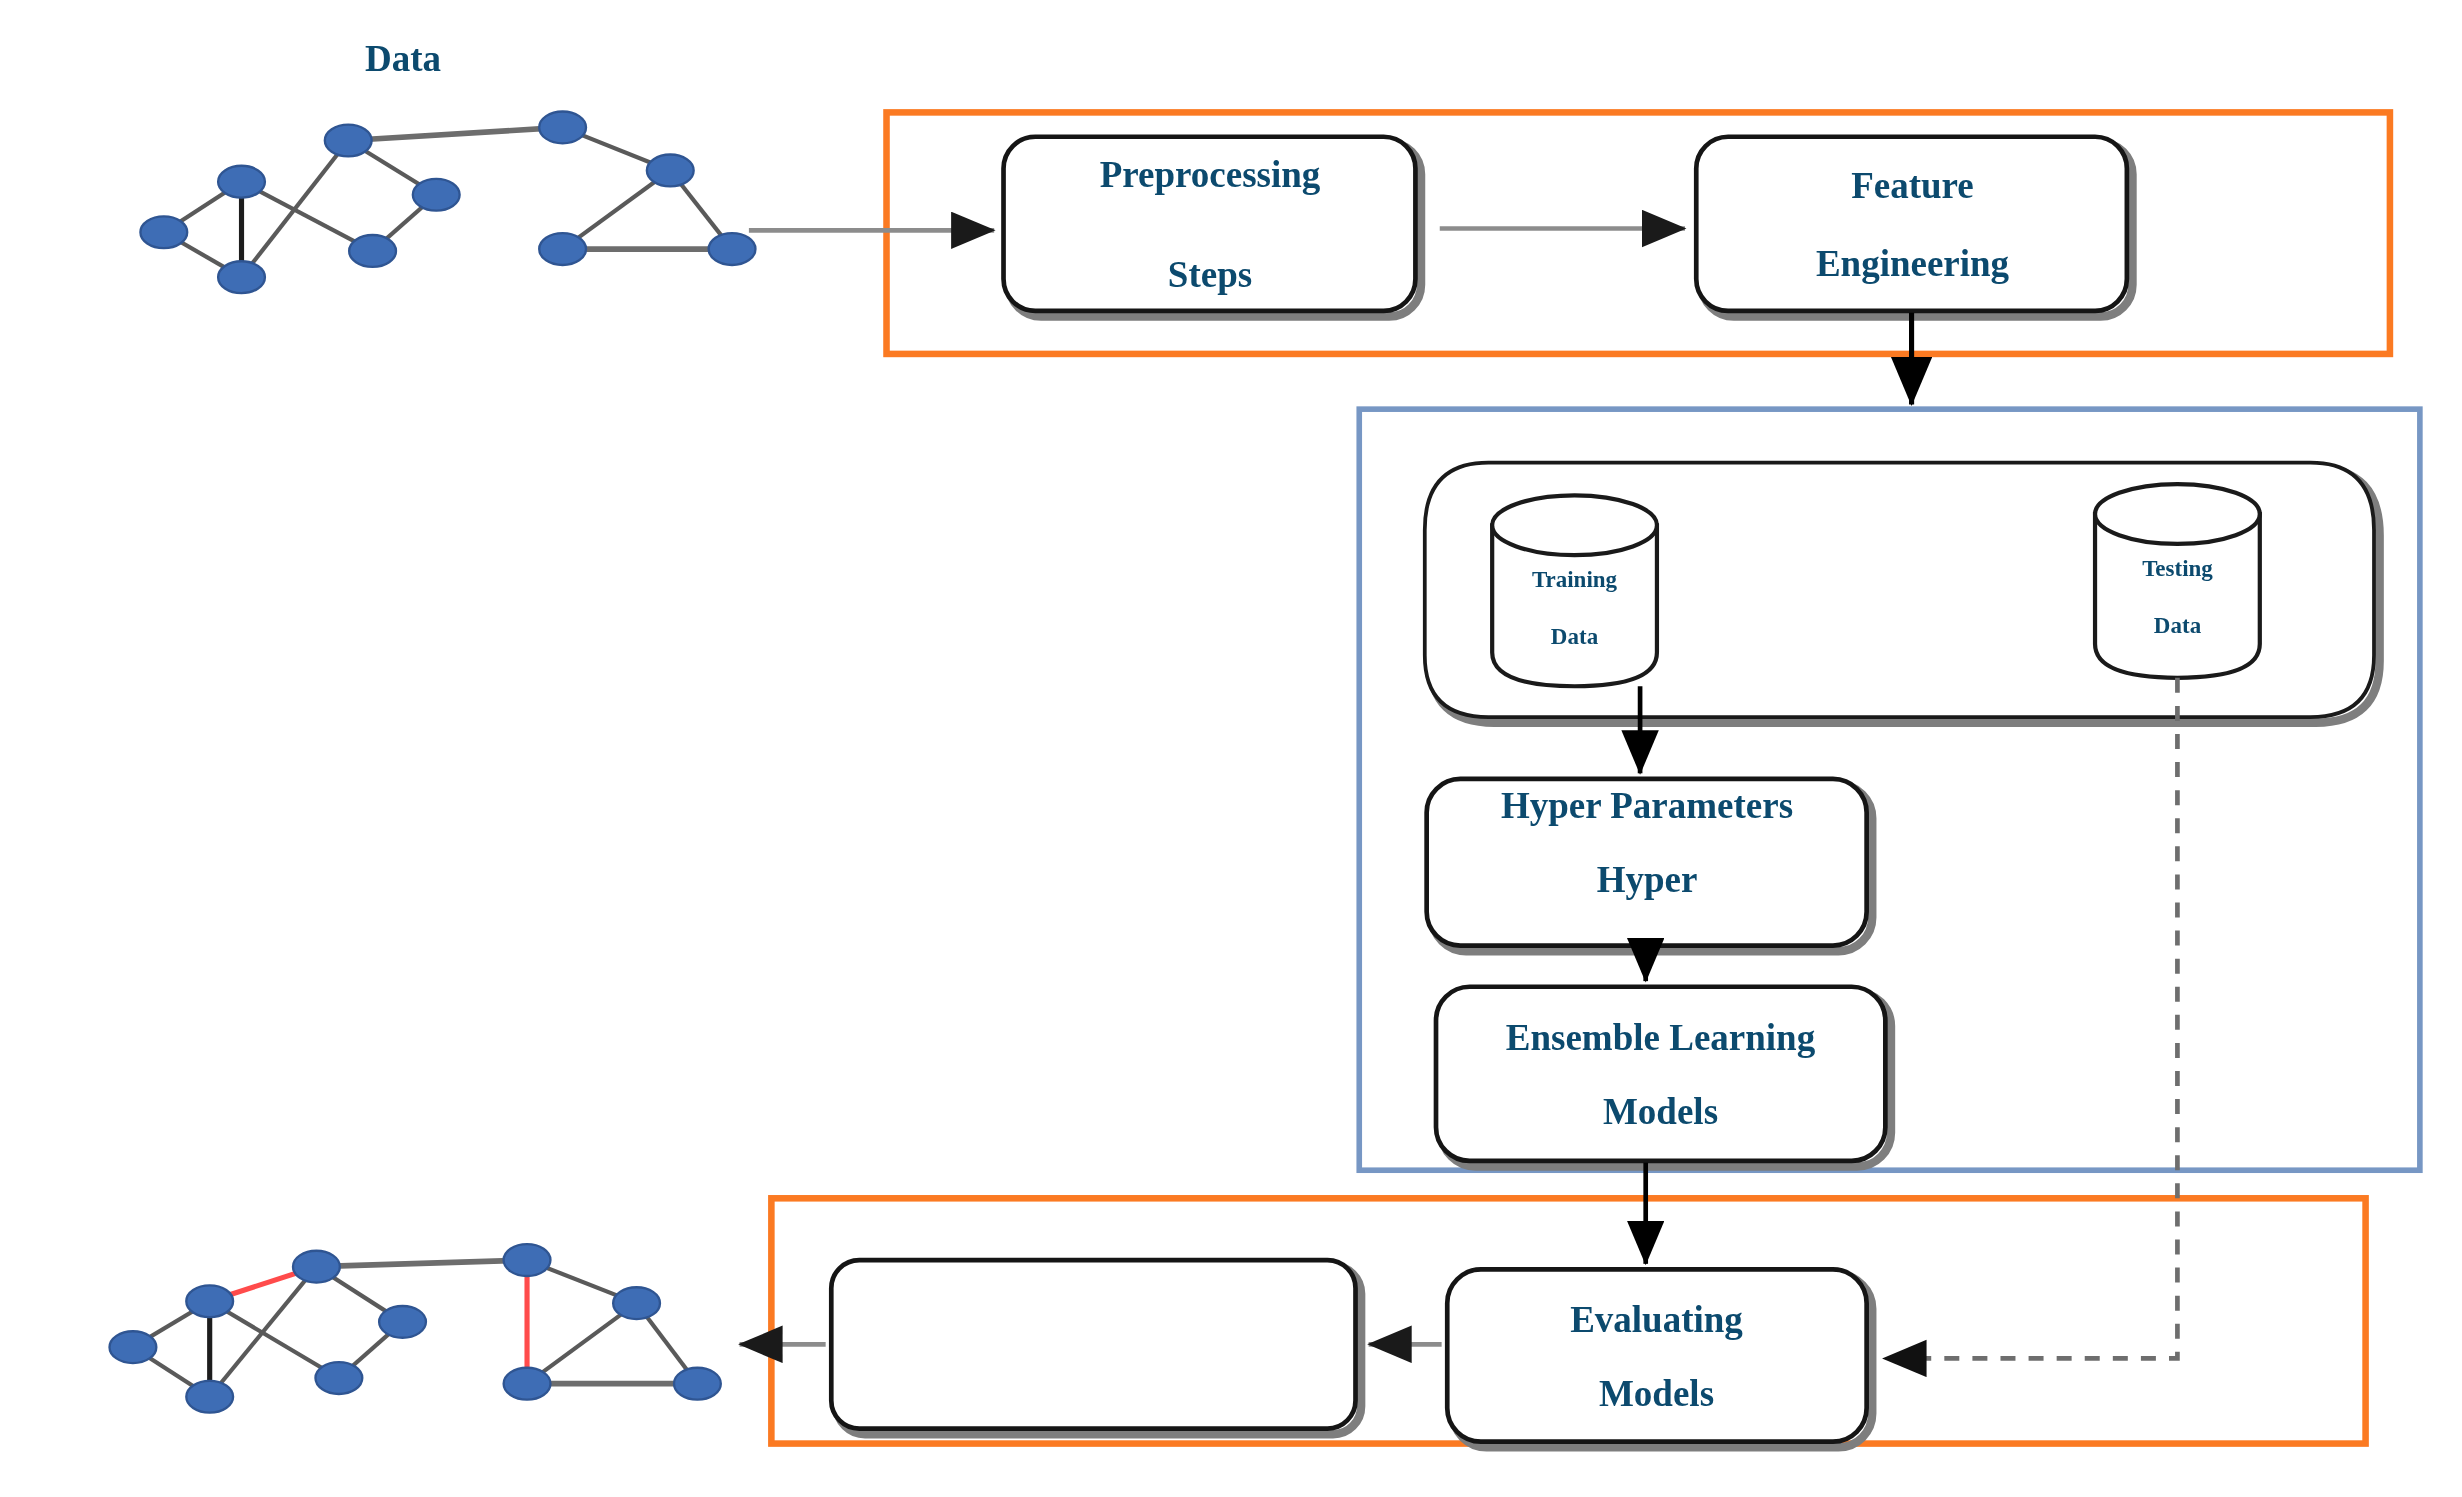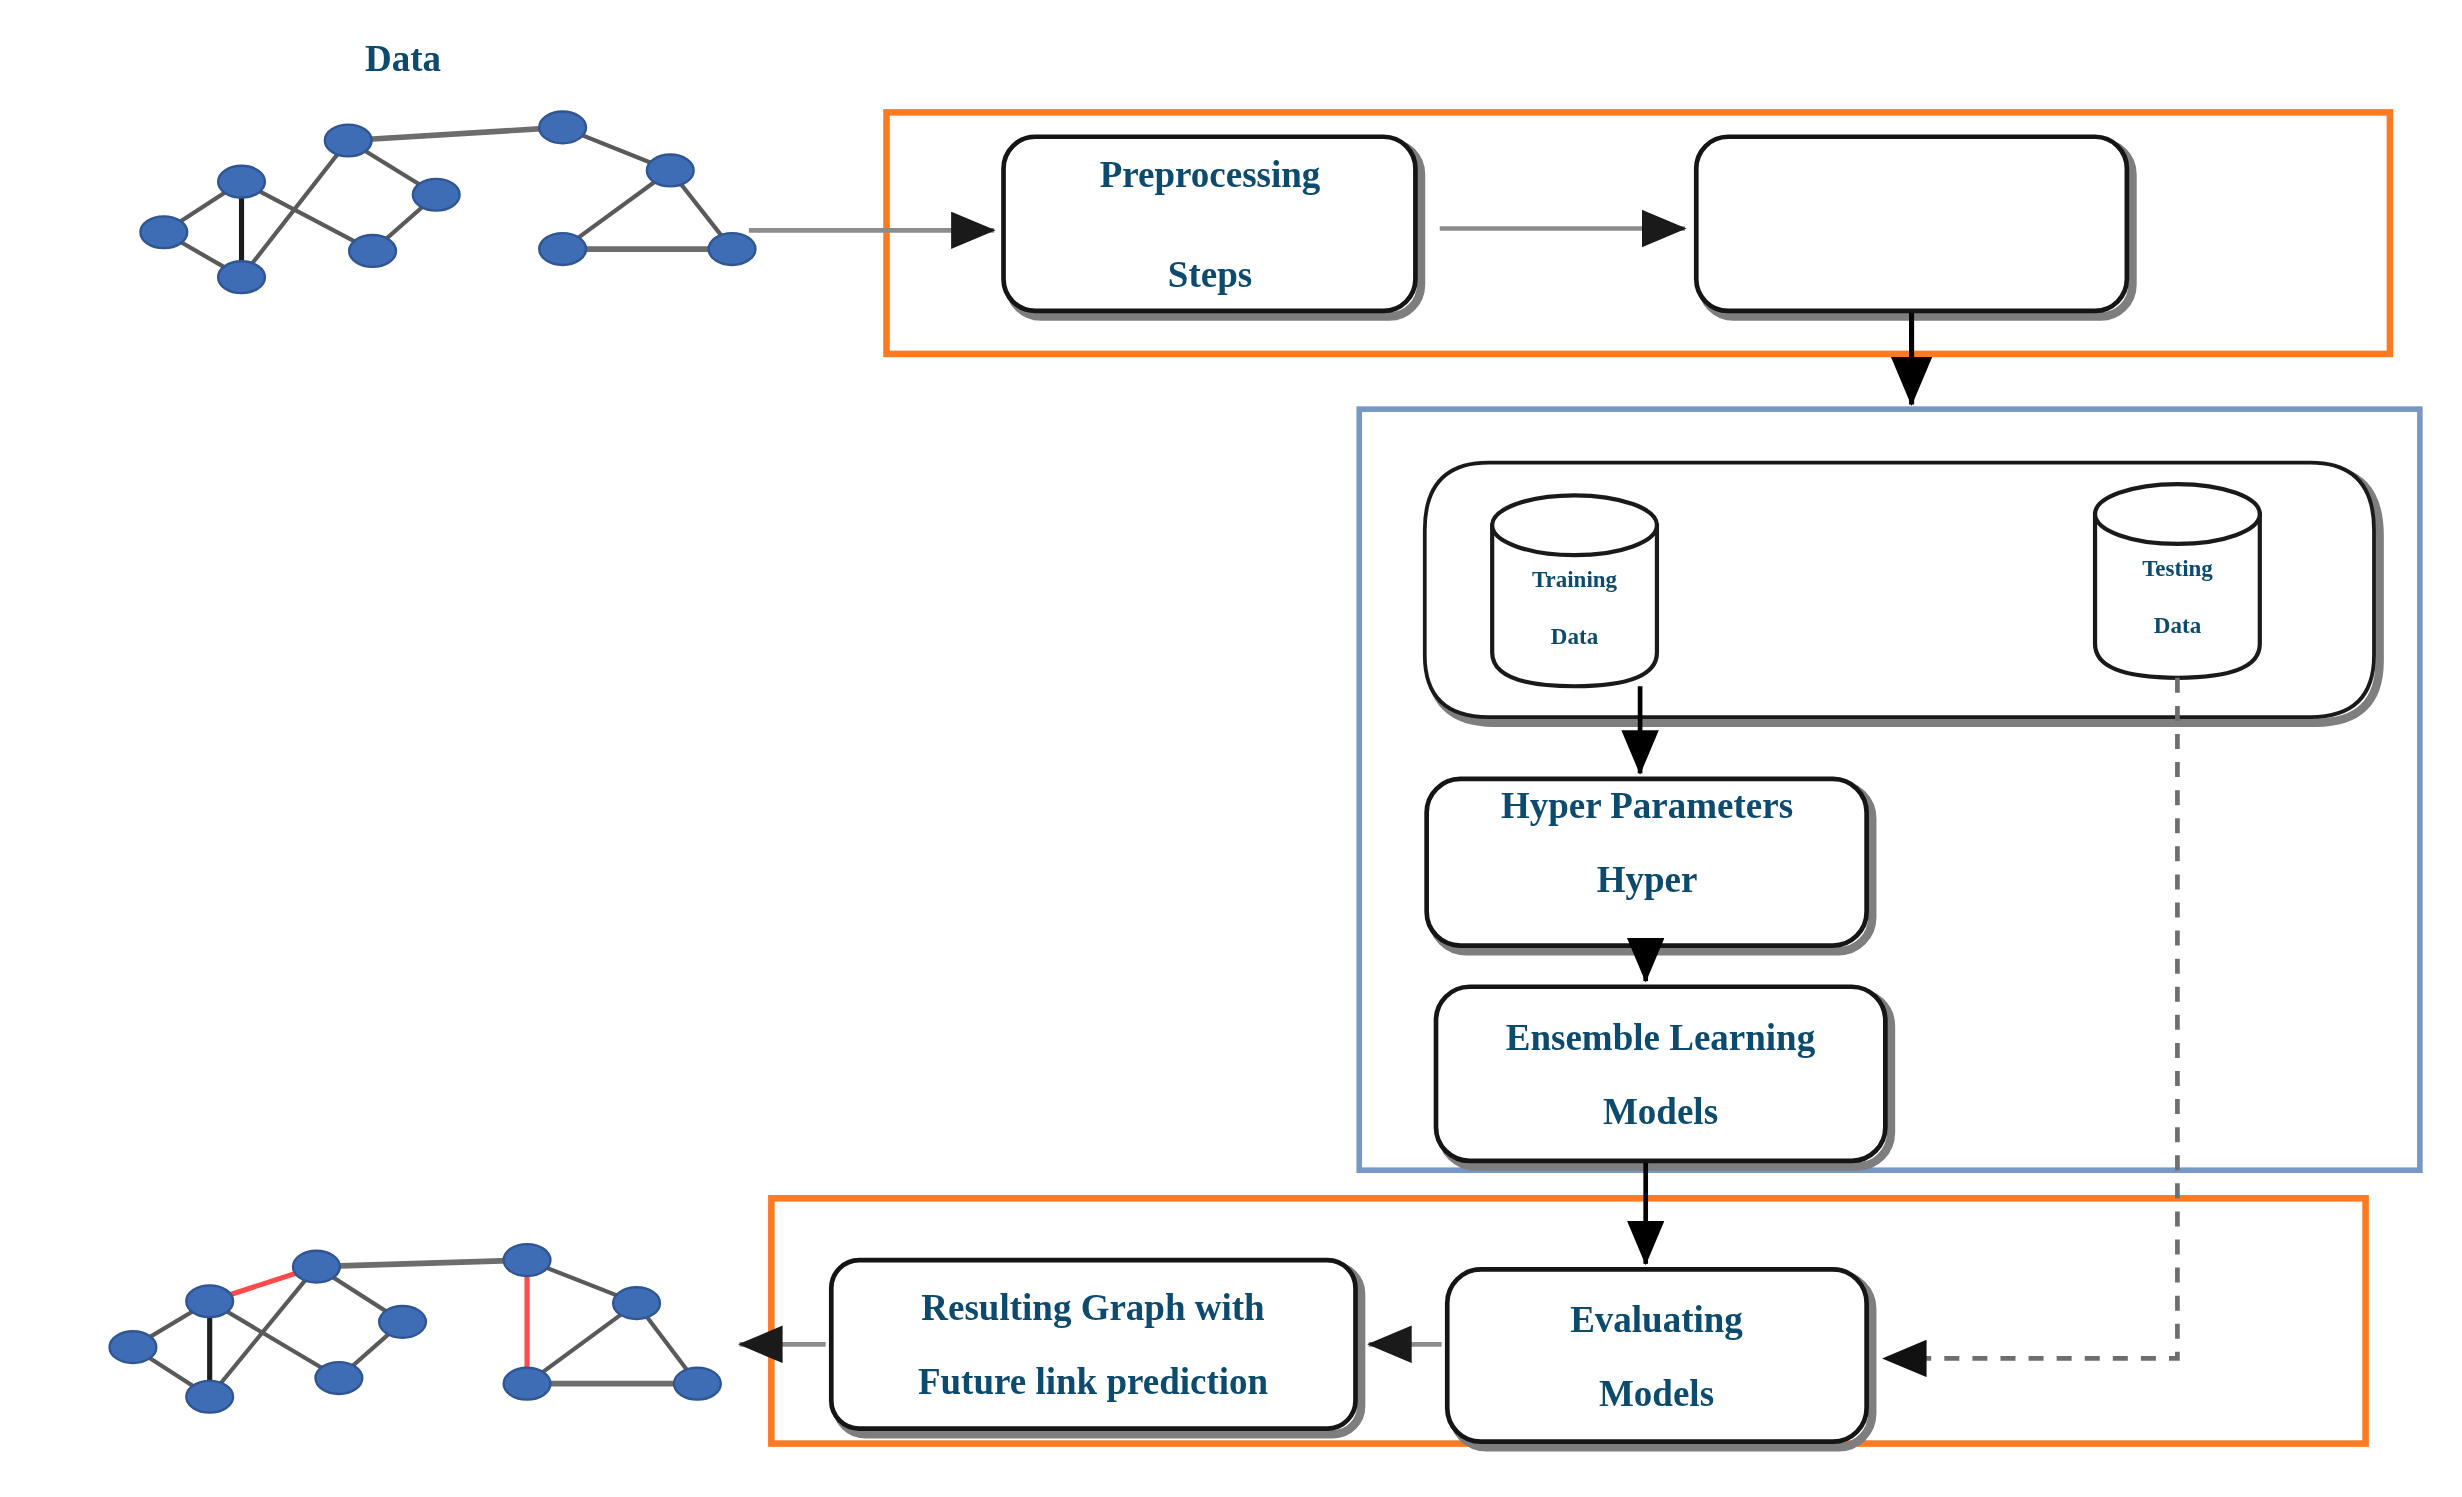--- a/index.html
+++ b/index.html
@@ -205,20 +205,24 @@
 
   <div class="flow-label lbl-data-title" style="left:300px; top:37px; width:206px; height:43px;">
     <span class="ln">Data</span>
   </div>
 
   <div class="flow-label lbl-big gap-lg" style="left:1004px; top:137px; width:412px; height:174px;gap:22px;">
     <span class="ln">Preprocessing</span>
     <span class="ln">Steps</span>
   </div>
 
+  <div class="flow-label lbl-big gap-lg" style="left:1697px; top:137px; width:431px; height:174px;">
+    <span class="ln">Feature</span>
+    <span class="ln">Engineering</span>
+  </div>
 
   <div class="flow-label lbl-cyl gap-cyl" style="left:1492px; top:538px; width:165px; height:140px;">
     <span class="ln">Training</span>
     <span class="ln">Data</span>
   </div>
 
   <div class="flow-label lbl-cyl gap-cyl" style="left:2095px; top:527px; width:165px; height:140px;">
     <span class="ln">Testing</span>
     <span class="ln">Data</span>
   </div>
@@ -231,19 +235,15 @@
   <div class="flow-label lbl-big gap-md" style="left:1436px; top:987px; width:449px; height:174px;">
     <span class="ln">Ensemble Learning</span>
     <span class="ln">Models</span>
   </div>
 
   <div class="flow-label lbl-big gap-md" style="left:1447px; top:1270px; width:419px; height:172px;">
     <span class="ln">Evaluating</span>
     <span class="ln">Models</span>
   </div>
 
-  <div class="flow-label lbl-big gap-md" style="left:831px; top:1260px; width:524px; height:169px;">
-    <span class="ln">Resulting Graph with</span>
-    <span class="ln">Future link prediction</span>
-  </div>
 
 </div>
 
 
 </body></html>

